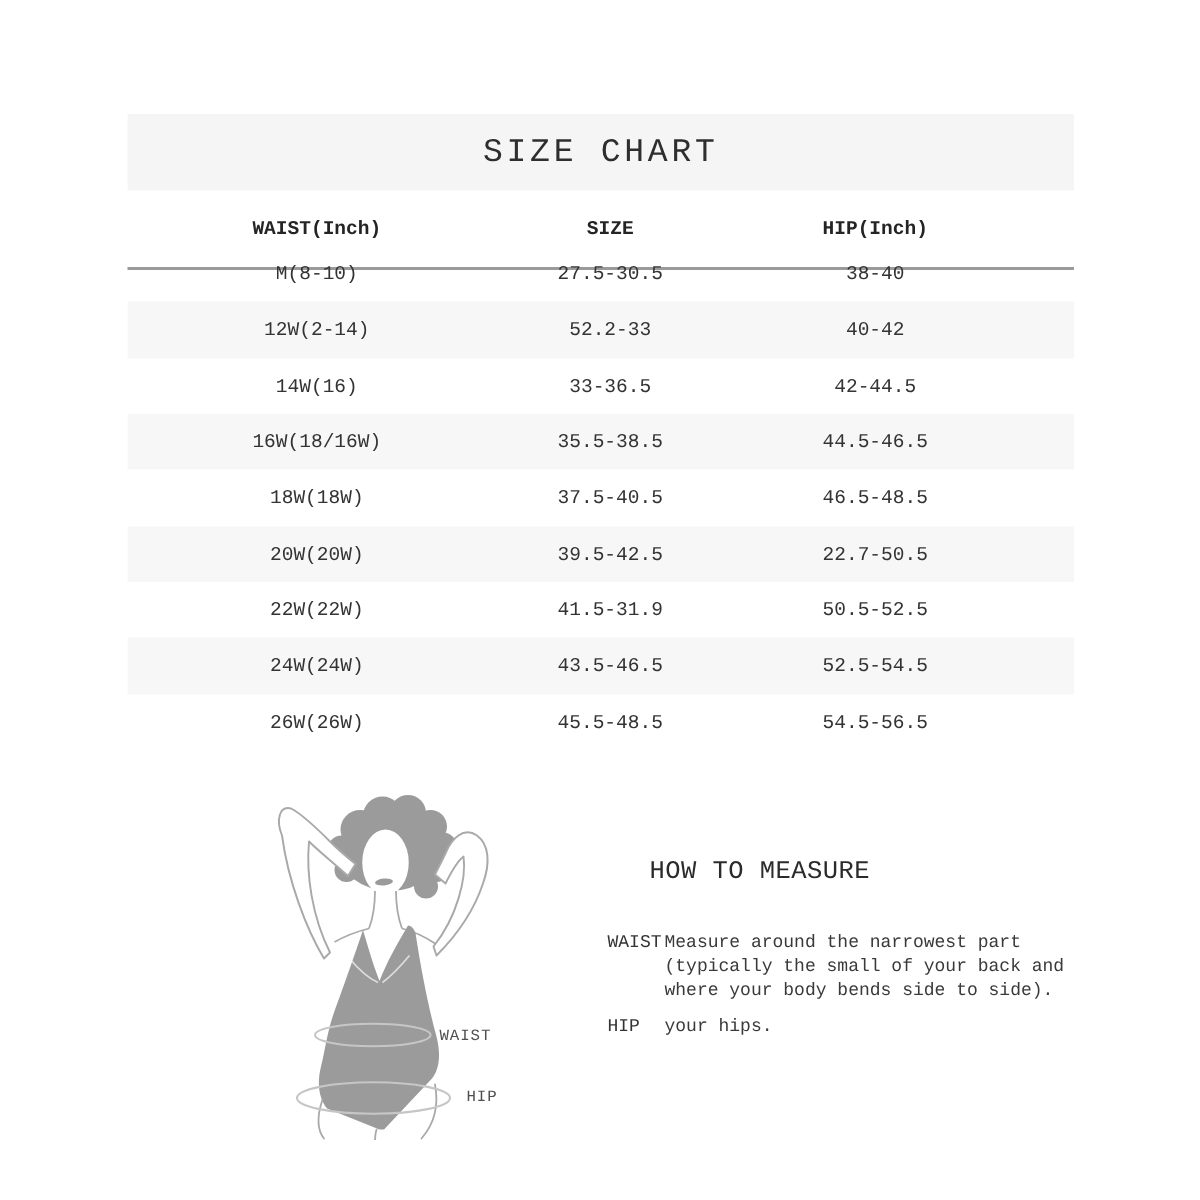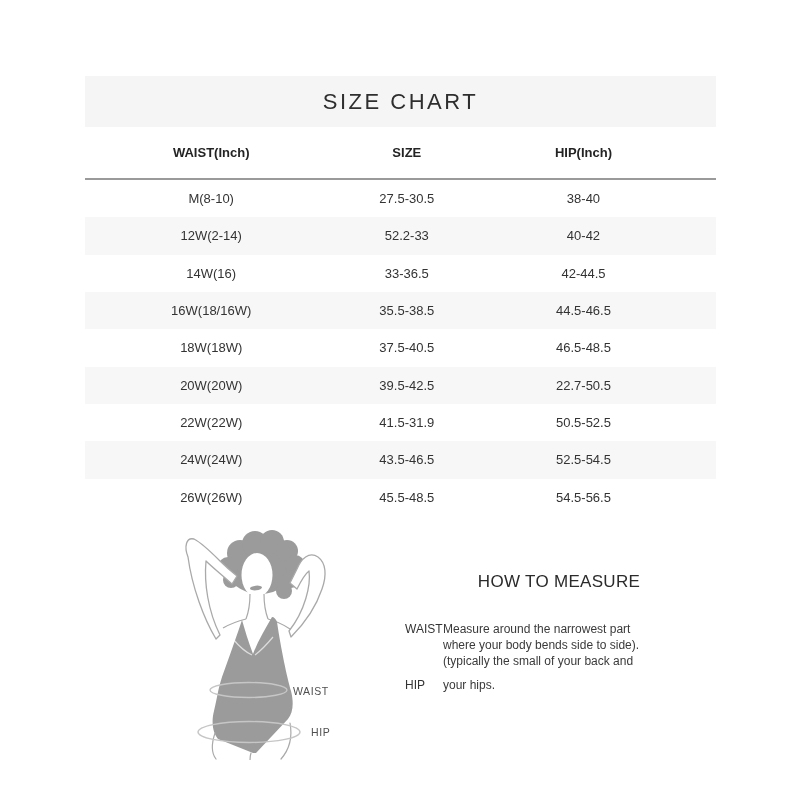--- a/index.html
+++ b/index.html
@@ -1,19 +1,19 @@
 <!DOCTYPE html>
 <html style="--page-bg: #ffffff; --band-bg: #f5f5f5; --row-alt-bg: #f7f7f7; --rule: #9a9a9a; --text-dark: #2e2e2e; --text-body: #3a3a3a; --figure-gray: #9b9b9b; --figure-outline: #a9a9a9; --ring: #c6c6c6;"><head>
 <meta charset="utf-8">
 <style>
   html,body{margin:0;padding:0;background:#fff;}
   .canvas{
     position:relative;width:800px;height:760px;overflow:hidden;
     background:var(--page-bg,#fff);
-    font-family:Liberation Sans, sans-serif;
+    font-family:Liberation Mono, monospace;
     color:var(--text-dark,#2e2e2e);
   }
   
   .title-band{
     position:absolute;left:85px;top:76px;width:631px;height:51px;
     background:var(--band-bg,#f5f5f5);
     display:flex;align-items:center;justify-content:center;
   }
   .title-band h1{
     margin:0;font-size:22px;font-weight:500;letter-spacing:2.5px;
@@ -24,39 +24,39 @@
   .table-head{
     position:absolute;left:85px;top:127px;width:631px;height:51px;
     font-size:13px;font-weight:700;color:#242424;
   }
   .table-head > div{line-height:51px;}
   .head-rule{
     position:absolute;left:85px;top:178px;width:631px;height:2px;
     background:var(--rule,#9a9a9a);
   }
   .table-body{
-    position:absolute;left:85px;top:180px;width:631px;height:336px;
+    position:absolute;left:85px;top:164px;width:631px;height:336px;
     display:grid;grid-template-rows:repeat(9,1fr);
     font-size:13px;color:#333;
   }
   .table-body .row > div{display:flex;align-items:center;justify-content:center;}
   .table-body .row:nth-child(even){background:var(--row-alt-bg,#f7f7f7);}
   
   .figure-wrap{position:absolute;left:160px;top:527px;width:190px;height:245px;}
   .ring-label{
     position:absolute;font-size:10.5px;letter-spacing:0.6px;color:#4f4f4f;
     line-height:11px;white-space:nowrap;
   }
   .ring-label.waist{left:293px;top:686px;}
   .ring-label.hip{left:311px;top:727px;}
   
   .htm{position:absolute;left:405px;top:572px;width:290px;}
   .htm h2{
-    margin:0 0 29px 18px;font-size:17px;font-weight:500;letter-spacing:0.3px;
-    color:#2b2b2b;white-space:nowrap;text-align:center;
+    margin:0 0 29px 28px;font-size:17px;font-weight:500;letter-spacing:0.3px;
+    color:#2b2b2b;white-space:nowrap;
   }
   .htm-item{display:flex;align-items:flex-start;margin-bottom:8px;}
   .htm-label{
     flex:0 0 38px;font-size:12px;line-height:16px;color:#333;white-space:nowrap;
   }
   .htm-lines{font-size:12px;line-height:16px;color:var(--text-body,#3a3a3a);}
   .htm-lines div{white-space:nowrap;}
 </style>
 </head>
 <body>
@@ -171,22 +171,22 @@
   </div>
   <span class="ring-label waist">WAIST</span>
   <span class="ring-label hip">HIP</span>
 
   <div class="htm">
     <h2>HOW TO MEASURE</h2>
     <div class="htm-item">
       <div class="htm-label">WAIST</div>
       <div class="htm-lines">
         <div>Measure around the narrowest part</div>
+        <div>(typically the small of your back and</div>
         <div>where your body bends side to side).</div>
-        <div>(typically the small of your back and</div>
       </div>
     </div>
     <div class="htm-item">
       <div class="htm-label">HIP</div>
       <div class="htm-lines">
         <div>your hips.</div>
       </div>
     </div>
   </div>
 

